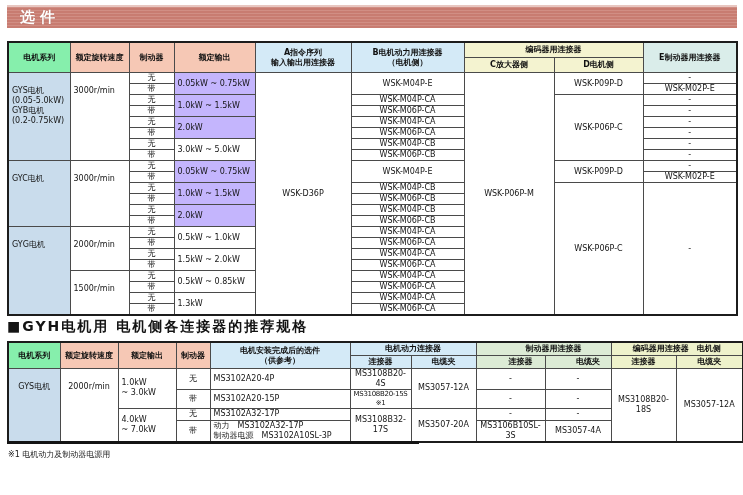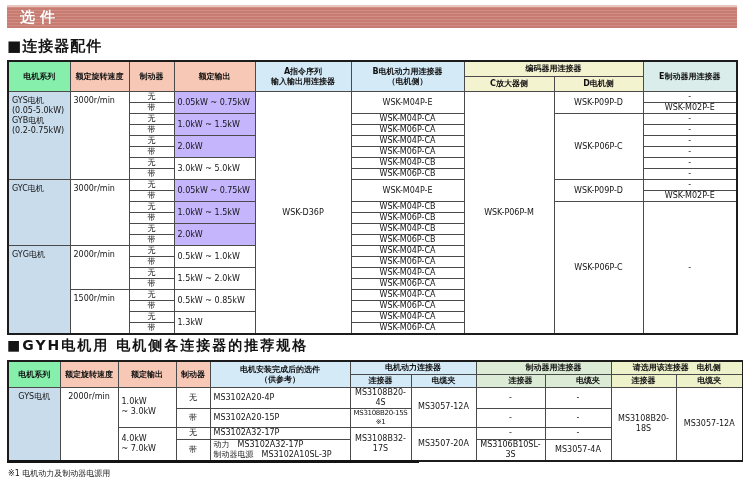--- a/index.html
+++ b/index.html
@@ -40,34 +40,33 @@
   .h-blue{background:#86efac;}
   .h-salmon{background:#f6c8b5;}
   .h-lblue{background:#d4eaf7;}
   .h-yellow{background:#f4f3d0;}
   .h-cyan{background:#daedea;}
   .h-green{background:#dcebd5;padding-left:21px;}
   .h-ygreen{background:#eef2cb;}
   .c-blue{background:#c9dcec;}
   .hl{background:#c4b5fd;}
   .left{text-align:left;padding-left:3px;}
-  .top{vertical-align:top;padding-top:4px;}
+  .top{vertical-align:top;padding-top:13px;}
   .small{font-size:7px;letter-spacing:-0.3px;}
   .thick-underline{height:3px;background:#141414;width:412px;margin:-2px 0 0 7px;}
   .footnote{font-size:8px;margin:5px 0 8px 8px;color:#1a1a1a;}
 </style>
 </head>
 <body>
 
 <div class="banner">
   <span>选件</span>
 </div>
 
 <div class="sec-title">
-  <span class="t">■连接器配件</span>
 </div>
 
 <table id="t1">
     <colgroup>
       <col style="width: 62px;">
       <col style="width: 59px;">
       <col style="width: 45px;">
       <col style="width: 81px;">
       <col style="width: 96px;">
       <col style="width: 113px;">
@@ -240,21 +239,21 @@
     <thead>
       <tr>
         <th rowspan="2" class="h-blue">电机系列</th>
         <th rowspan="2" class="h-salmon">额定旋转速度</th>
         <th rowspan="2" class="h-salmon">额定输出</th>
         <th rowspan="2" class="h-salmon">制动器</th>
         <th rowspan="2" class="h-lblue">电机安装完成后的选件
 （供参考）</th>
         <th colspan="2" class="h-lblue">电机动力连接器</th>
         <th colspan="2" class="h-green">制动器用连接器</th>
-        <th colspan="2" class="h-ygreen">请选用该连接器　电机侧</th>
+        <th colspan="2" class="h-ygreen">编码器用连接器　电机侧</th>
       </tr>
       <tr>
         <th class="h-lblue">连接器</th>
         <th class="h-lblue">电缆夹</th>
         <th class="h-green">连接器</th>
         <th class="h-green">电缆夹</th>
         <th class="h-ygreen">连接器</th>
         <th class="h-ygreen">电缆夹</th>
       </tr>
     </thead>

